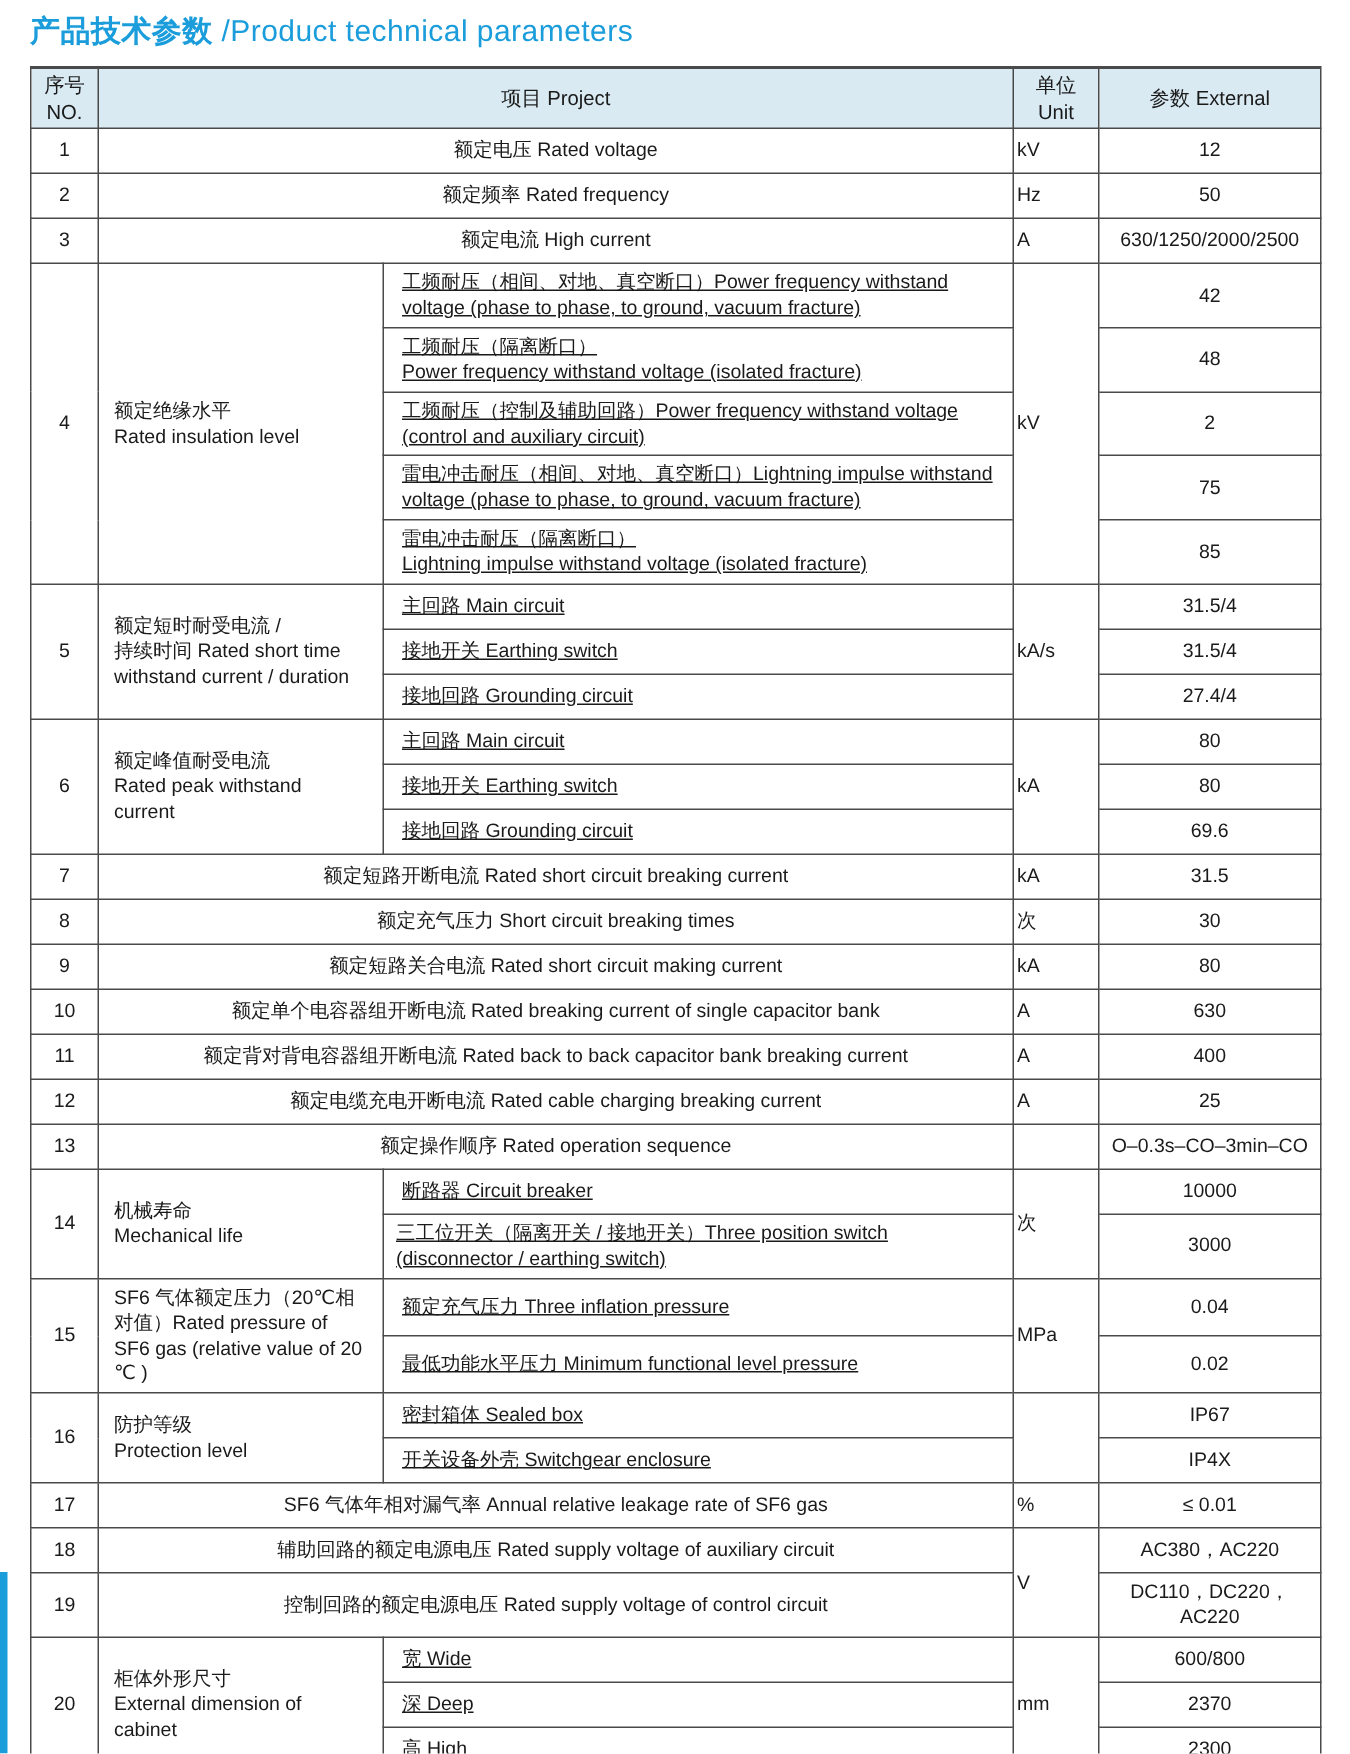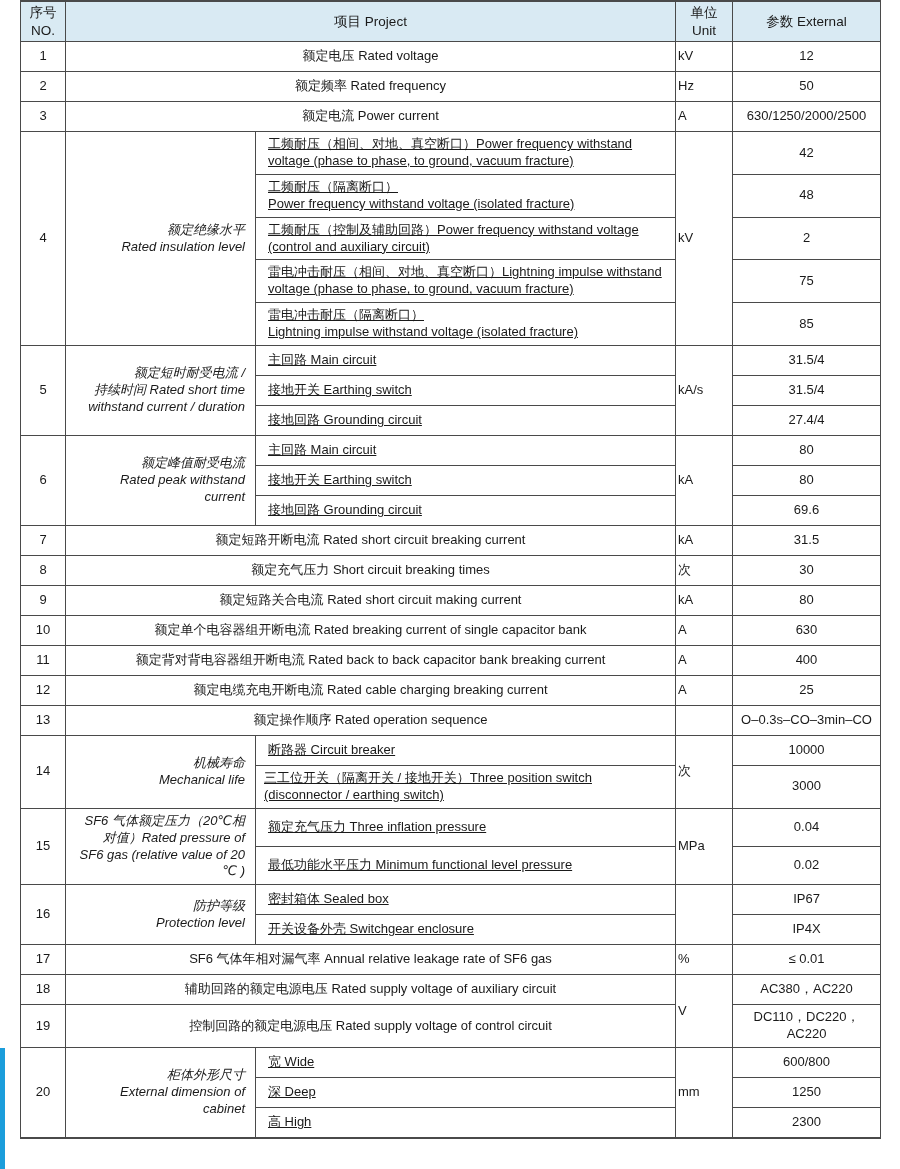--- a/index.html
+++ b/index.html
@@ -37,38 +37,39 @@
   .params thead th {
     background: #D9EAF3;
     font-weight: 400;
     text-align: center;
     padding: 2px 4px;
     height: 38px;
     font-size: 13.5px;
   }
   .params tbody td { height: 30px; }
   .c-no    { text-align: center; padding: 4px 2px; }
-  .c-label { text-align: right;  padding: 4px 10px; font-style: italic; }
+  .c-label { text-align: left;  padding: 4px 10px; }
   .c-item  { text-align: left;  padding: 4px 12px; text-decoration: underline; }
   .c-proj  { text-align: center;  padding: 4px 12px; }
   .c-unit  { padding: 4px 2px; }
   .c-param { text-align: center; padding: 4px 3px; }
   .small   { font-size: 10px; padding: 4px 8px; }
   .accent-stripe {
     position: absolute;
     left: 0; top: 1048px;
     width: 5px; height: 121px;
     background: #1B9DDB;
   }
 </style>
 </head>
 <body>
 
 <div class="page">
 
+  <h1 class="title"><span>产品技术参数</span><span class="title-en"> /Product technical parameters</span></h1>
 
   <table class="params">
     <colgroup>
       <col style="width:45px">
       <col style="width:190px">
       <col style="width:420px">
       <col style="width:57px">
       <col style="width:148px">
     </colgroup>
     <thead>
@@ -89,21 +90,21 @@
           <td class="c-param">12</td>
         </tr>
         <tr>
           <td class="c-no">2</td>
           <td colspan="2" class="c-proj">额定频率 Rated frequency</td>
           <td class="c-unit">Hz</td>
           <td class="c-param">50</td>
         </tr>
         <tr>
           <td class="c-no">3</td>
-          <td colspan="2" class="c-proj">额定电流 Power current</td>
+          <td colspan="2" class="c-proj">额定电流 High current</td>
           <td class="c-unit">A</td>
           <td class="c-param">630/1250/2000/2500</td>
         </tr>
         <tr>
           <td rowspan="5" class="c-no">4</td>
           <td rowspan="5" class="c-label">额定绝缘水平
 Rated insulation level</td>
           <td class="c-item">工频耐压（相间、对地、真空断口）Power frequency withstand voltage (phase to phase, to ground, vacuum fracture)</td>
           <td rowspan="5" class="c-unit">kV</td>
           <td class="c-param">42</td>
@@ -255,21 +256,21 @@
         <tr>
           <td rowspan="3" class="c-no">20</td>
           <td rowspan="3" class="c-label">柜体外形尺寸
 External dimension of cabinet</td>
           <td class="c-item">宽 Wide</td>
           <td rowspan="3" class="c-unit">mm</td>
           <td class="c-param">600/800</td>
         </tr>
         <tr>
           <td class="c-item">深 Deep</td>
-          <td class="c-param">1250</td>
+          <td class="c-param">2370</td>
         </tr>
         <tr>
           <td class="c-item">高 High</td>
           <td class="c-param">2300</td>
         </tr>
       </tbody>
   </table>
 
   <div class="accent-stripe"></div>
 

